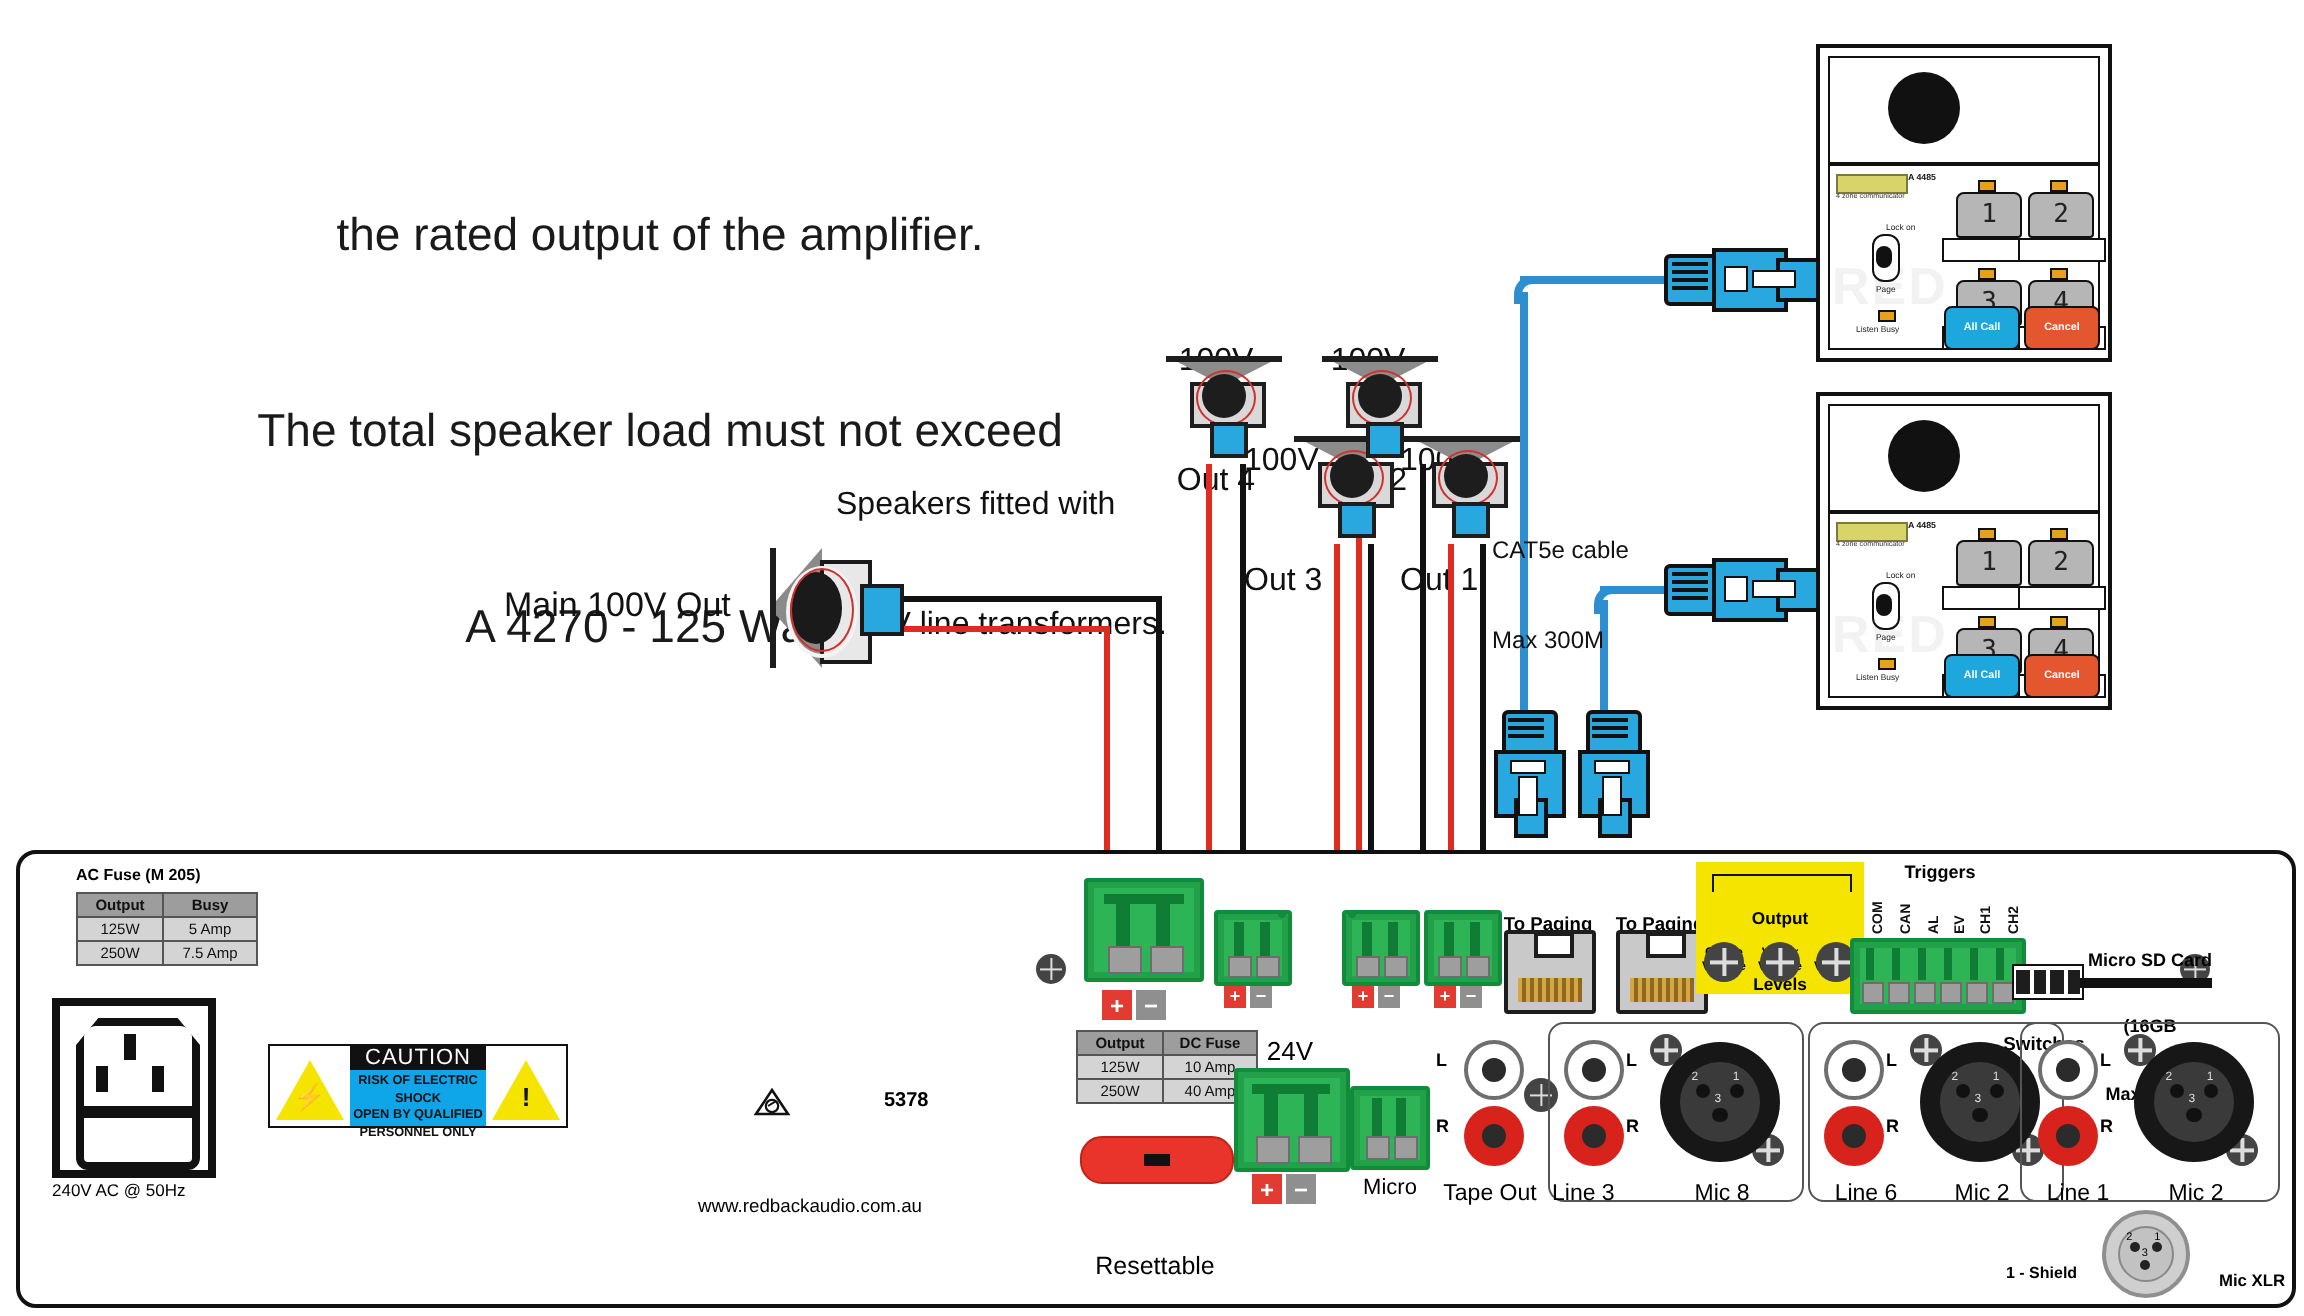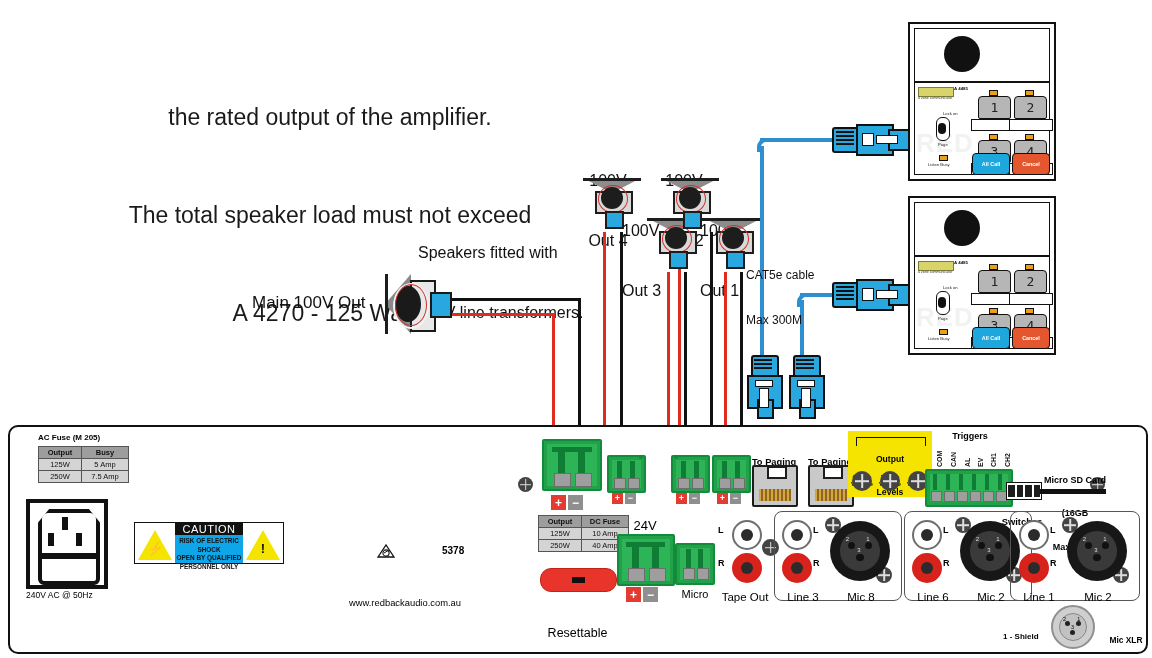--- a/index.html
+++ b/index.html
@@ -608,21 +608,21 @@
 
     <div class="grp" style="left:764px;top:84px;width:126px;height:88px;"></div>
     <div class="rca" style="left:772px;top:93px;width:26px;height:26px;">
         <i></i>
       </div>
     <div class="rca red" style="left:772px;top:126px;width:26px;height:26px;background:#d8221c;">
         <i></i>
       </div>
     <div class="abs txt" style="left:803px;top:98px;font-size:9px;font-weight:bold;">L</div>
     <div class="abs txt" style="left:803px;top:131px;font-size:9px;font-weight:bold;">R</div>
-    <div class="abs txt" style="left:766px;top:163px;width:54px;text-align:center;font-size:11.5px;">Line 3</div>
+    <div class="abs txt" style="left:766px;top:163px;width:54px;font-size:11.5px;">Line 3</div>
     <div class="screwdot" style="left:815px;top:90px;width:16px;height:16px;"></div>
     <div class="screwdot" style="left:866px;top:140px;width:16px;height:16px;"></div>
     <div class="xlr" style="left:820px;top:94px;width:60px;height:60px;">
       <div class="in">
         <b style="left:20%;top:28%;"></b>
           <b style="left:62%;top:28%;"></b>
           <b style="left:41%;top:58%;"></b>
         <s style="left:14%;top:12%;">2</s>
           <s style="left:66%;top:12%;">1</s>
           <s style="left:43%;top:40%;">3</s>

